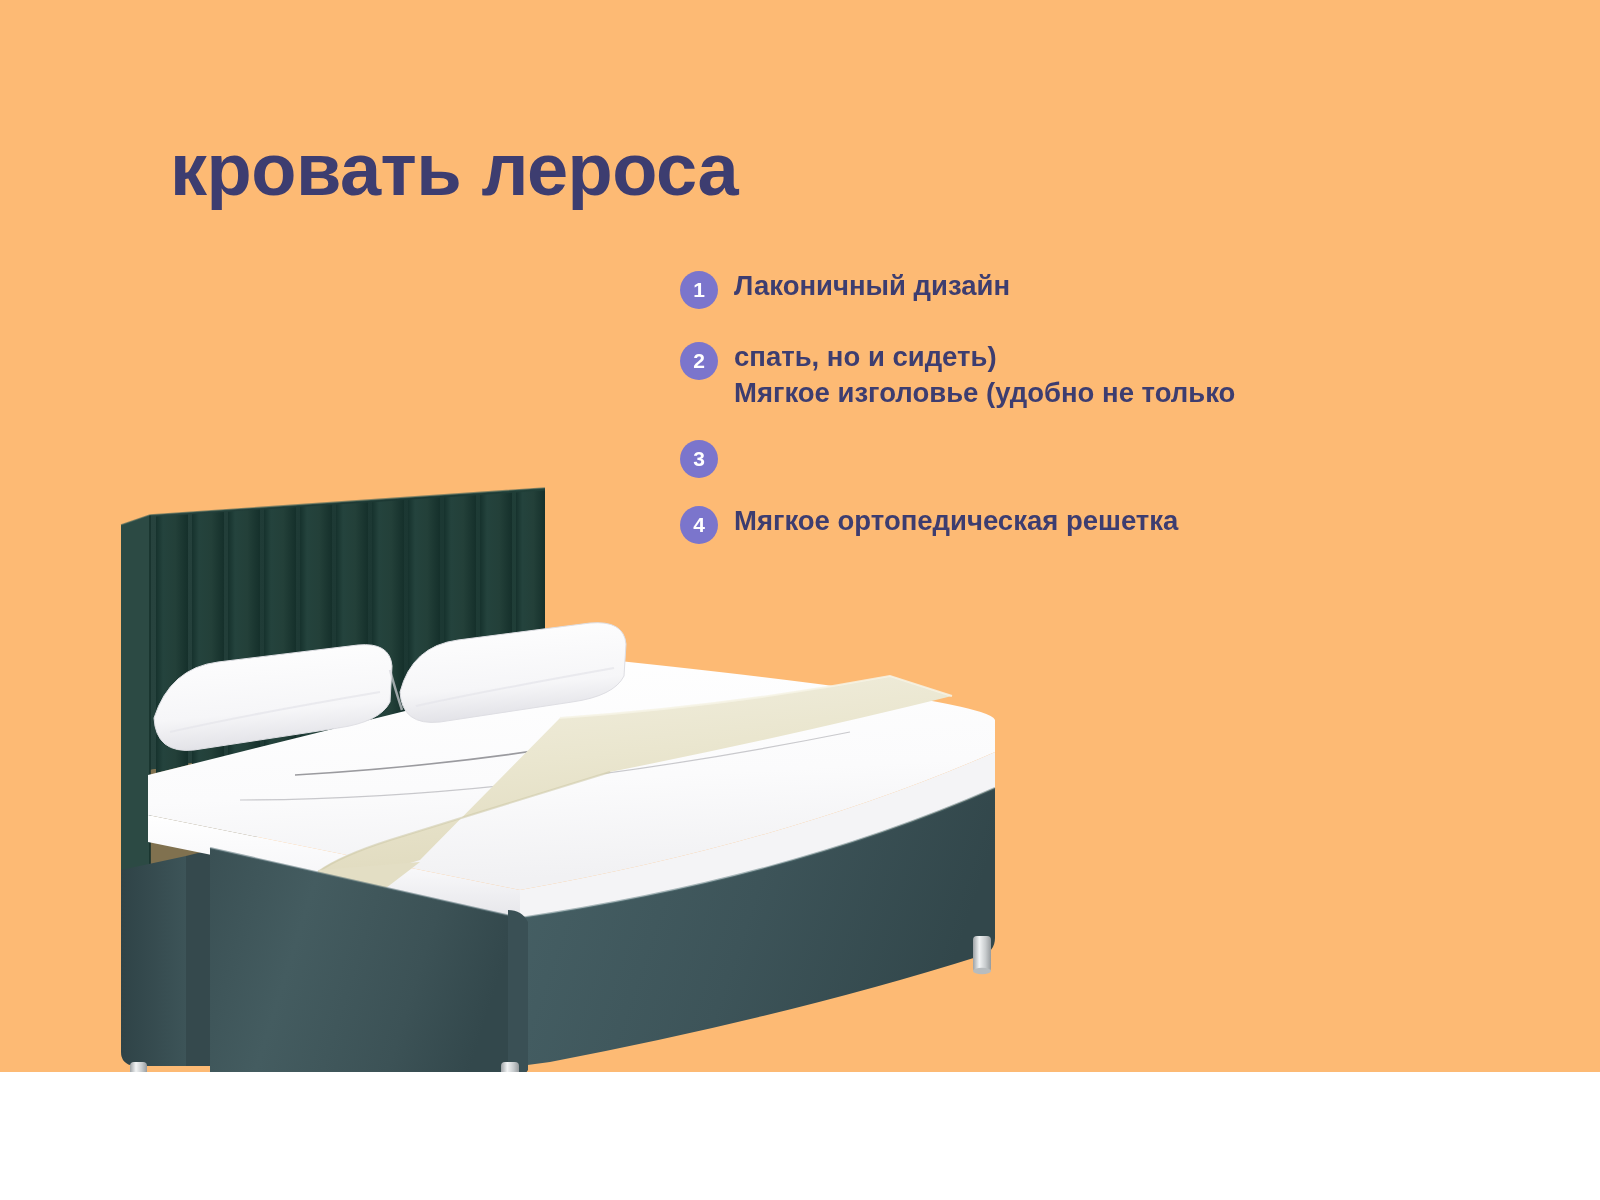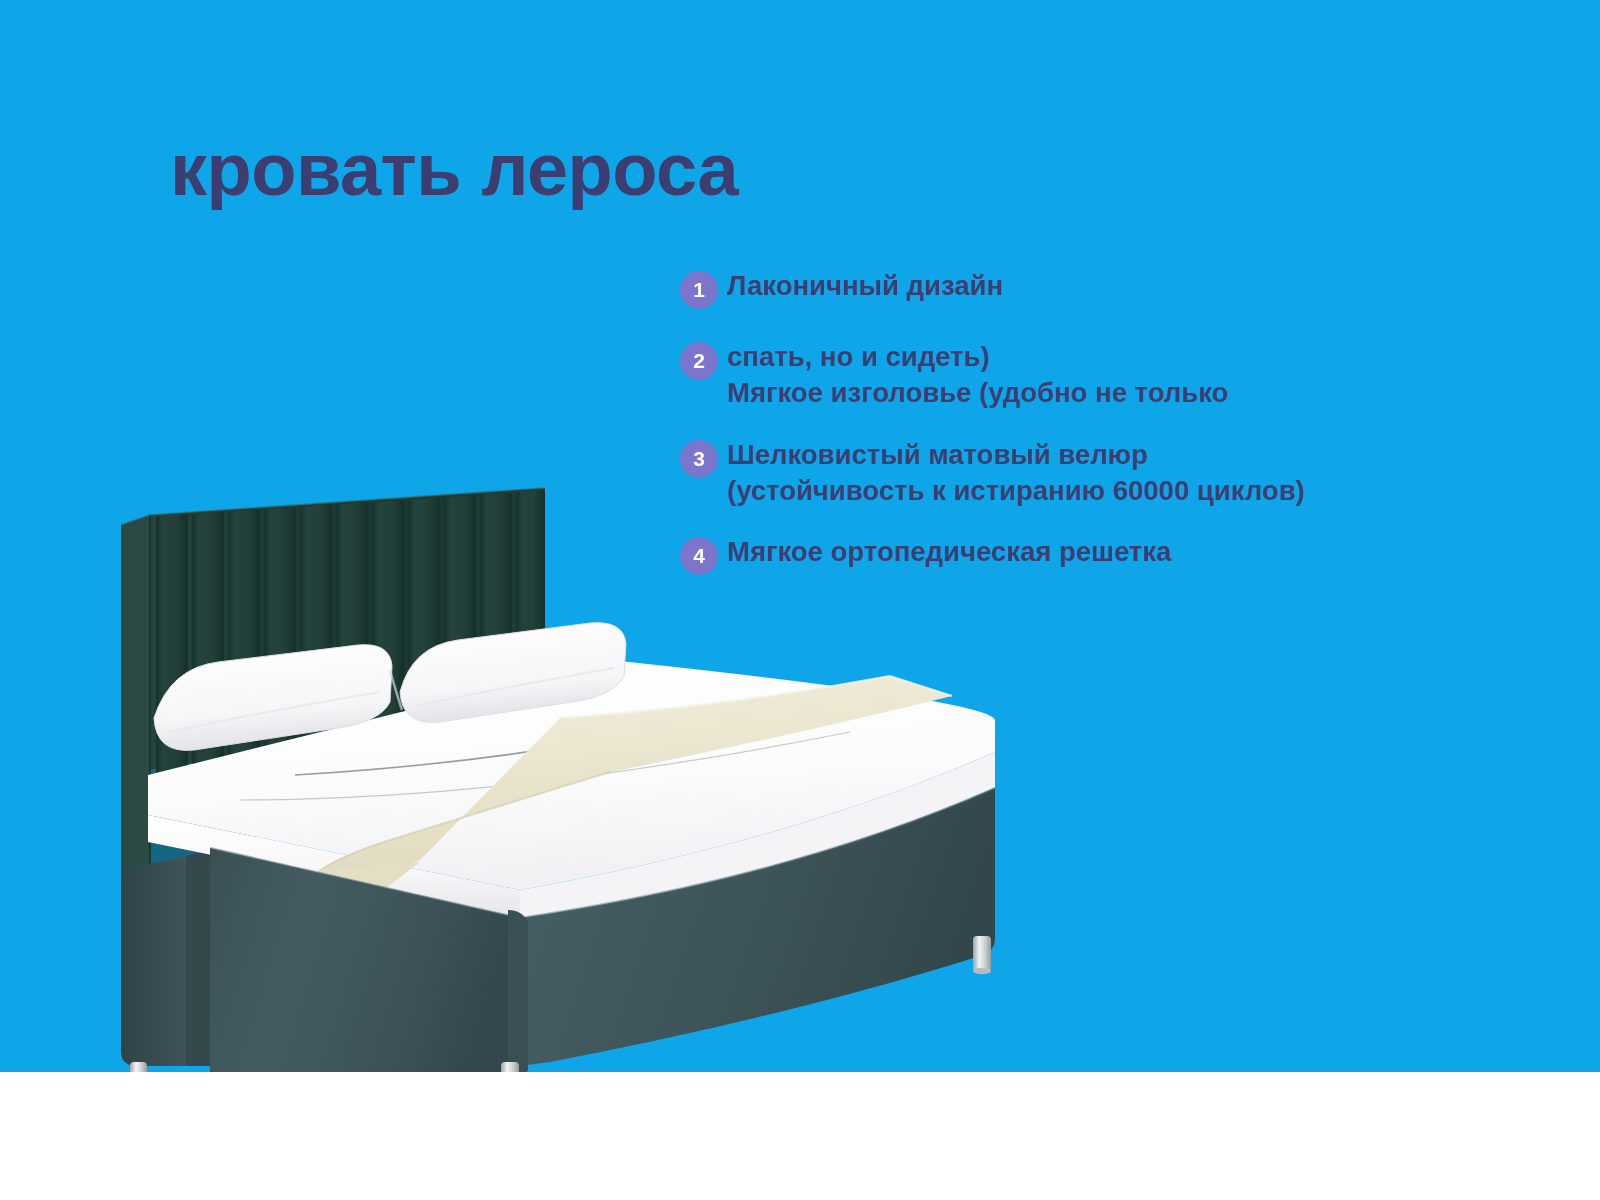--- a/index.html
+++ b/index.html
@@ -5,21 +5,21 @@
 <style>
   html, body {
     margin: 0;
     padding: 0;
     background: #ffffff;
   }
   #canvas {
     position: relative;
     width: 1600px;
     height: 1072px;
-    background: #0ea5e9;
+    background: #fdba74;
     overflow: hidden;
     font-family: "Liberation Sans", sans-serif;
   }
 
   
   #page-title {
     position: absolute;
     left: 170px;
     top: 133px;
     font-size: 74px;
@@ -50,21 +50,21 @@
     background: #7b75cc;
     color: #ffffff;
     font-size: 21px;
     font-weight: 700;
     line-height: 38px;
     text-align: center;
     margin-top: 3px;
     user-select: none;
   }
   .feature-text {
-    margin-left: 9px;
+    margin-left: 16px;
     font-size: 27.5px;
     font-weight: 700;
     line-height: 1.32;
     color: #3d3d70;
   }
   .feature-text .sub {
     display: block;
     white-space: nowrap;
   }
   .feature-item[data-idx="0"] { margin-bottom: 30px; }
@@ -100,24 +100,20 @@
     <div class="feature-item" data-idx="1">
       <div class="feature-badge">2</div>
       <div class="feature-text">
         <span class="sub">спать, но и сидеть)</span>
         <span class="sub">Мягкое изголовье (удобно не только</span>
       </div>
     </div>
 
     <div class="feature-item" data-idx="2">
       <div class="feature-badge">3</div>
-      <div class="feature-text">
-        <span class="sub">Шелковистый матовый велюр</span>
-        <span class="sub">(устойчивость к истиранию 60000 циклов)</span>
-      </div>
     </div>
 
     <div class="feature-item" data-idx="3">
       <div class="feature-badge">4</div>
       <div class="feature-text">
         <span class="sub">Мягкое ортопедическая решетка</span>
       </div>
     </div>
 
   </div>

